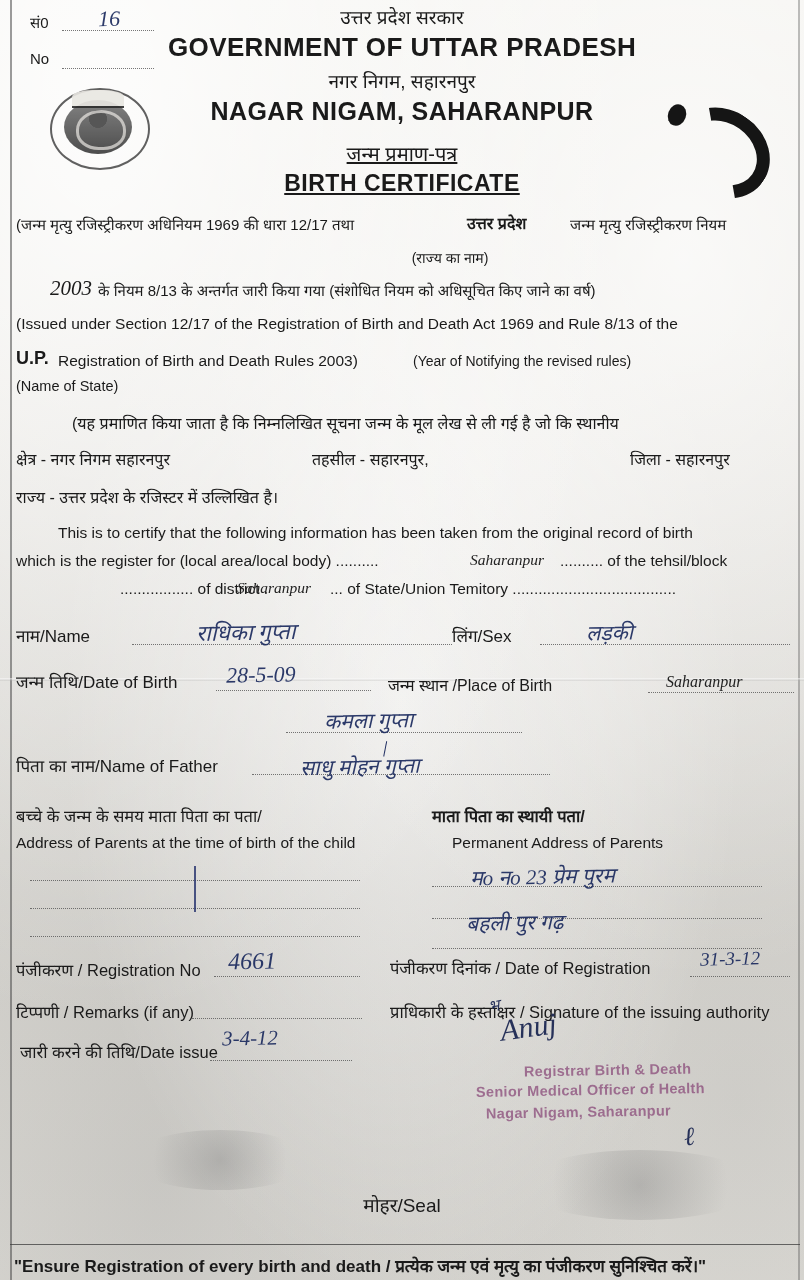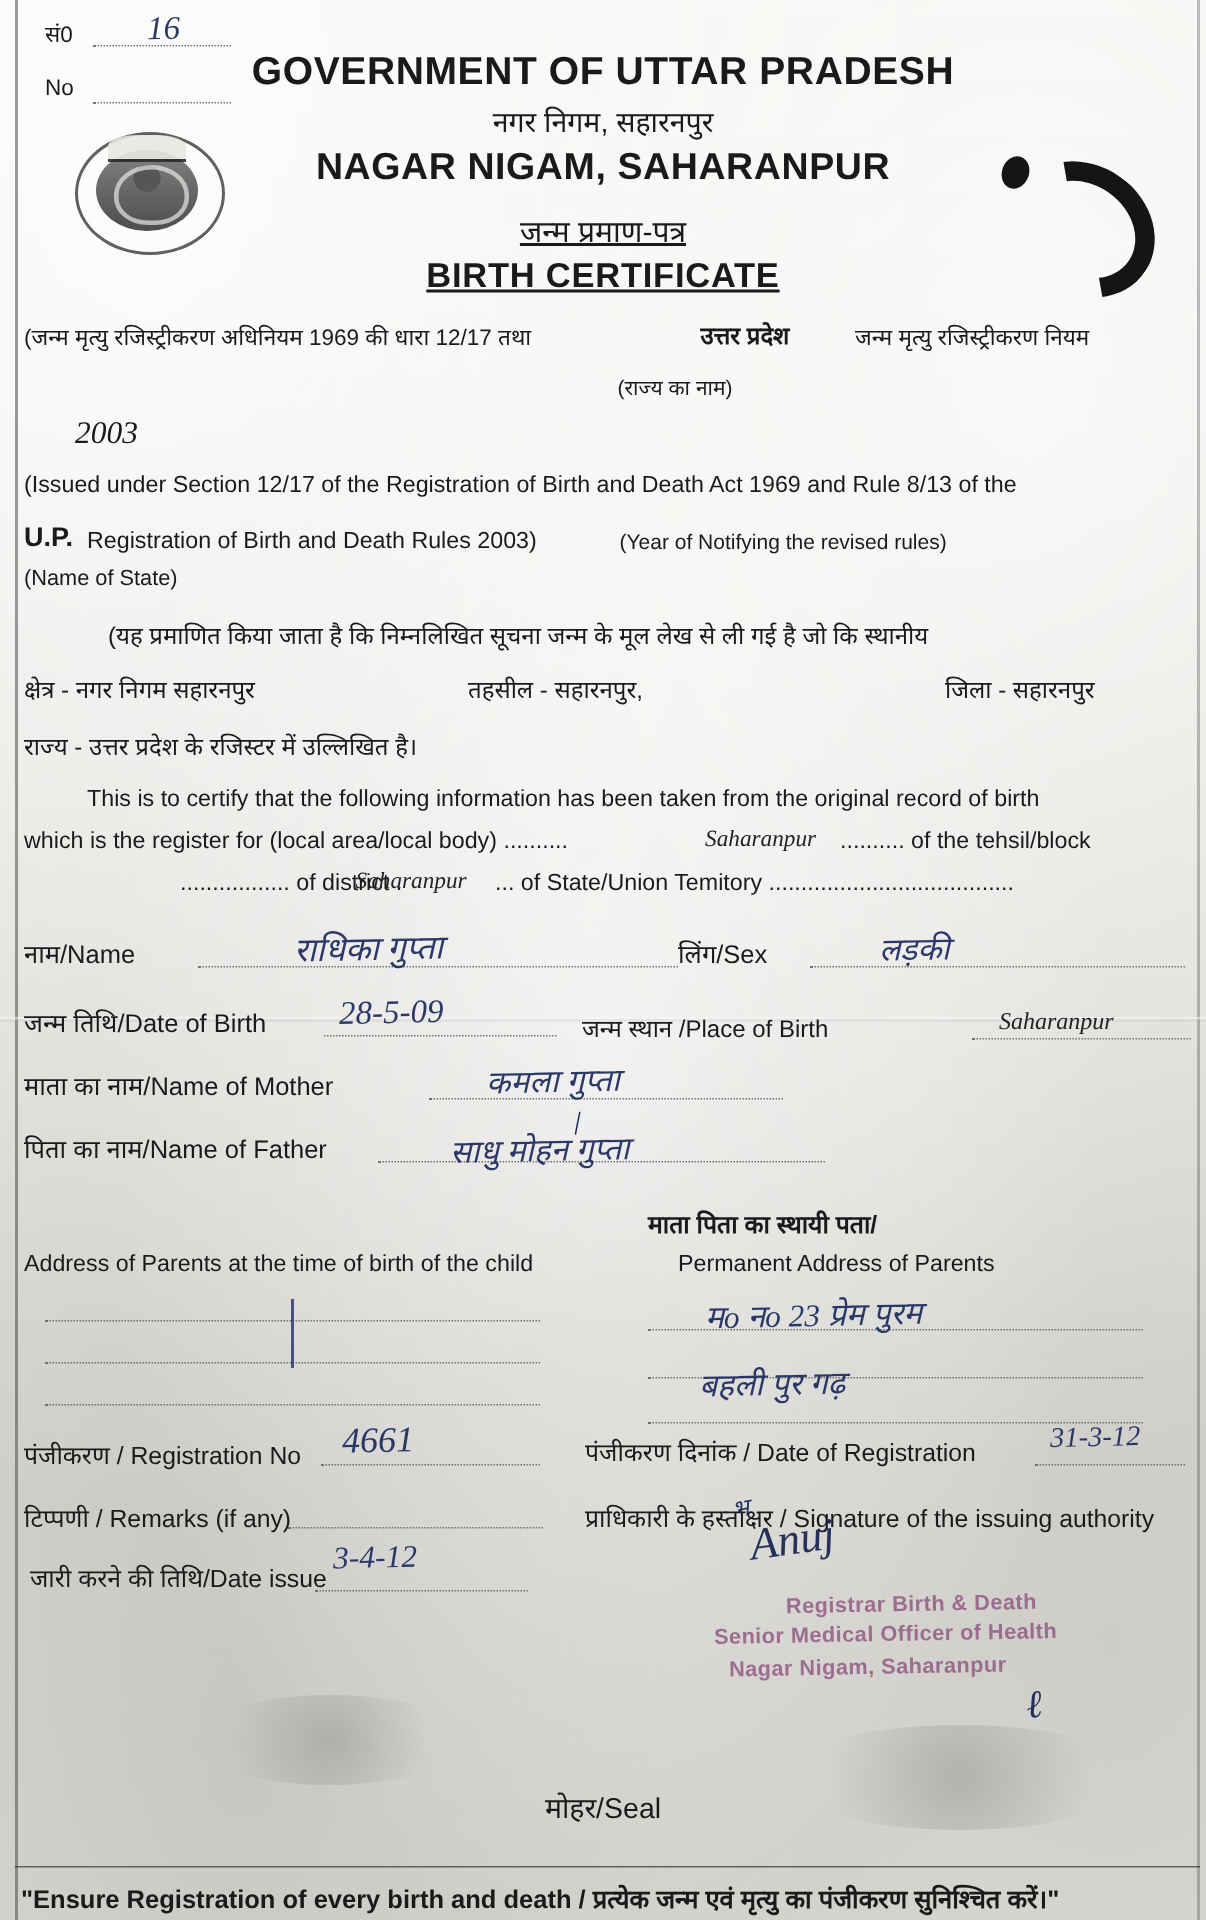--- a/index.html
+++ b/index.html
@@ -139,32 +139,34 @@
       <div class="inner"></div>
       <div class="bow"></div>
       <div class="cap"></div>
     </div>
 
     <div id="logo">
       <div class="c1"></div>
       <div class="d1"></div>
     </div>
 
+    <div class="ctr" style="left:0;top:4px;width:804px;font-size:19px;">उत्तर प्रदेश सरकार</div>
     <div class="ctr b" style="left:0;top:32px;width:804px;font-size:26px;letter-spacing:.4px;">GOVERNMENT OF UTTAR PRADESH</div>
     <div class="ctr" style="left:0;top:68px;width:804px;font-size:19px;">नगर निगम, सहारनपुर</div>
     <div class="ctr b" style="left:0;top:97px;width:804px;font-size:25px;letter-spacing:.4px;">NAGAR NIGAM, SAHARANPUR</div>
     <div class="ctr u" style="left:0;top:140px;width:804px;font-size:20px;">जन्म प्रमाण-पत्र</div>
     <div class="ctr b u" style="left:0;top:170px;width:804px;font-size:23px;letter-spacing:.5px;">BIRTH CERTIFICATE</div>
 
     <div class="t" style="left:16px;top:214px;font-size:15px;">(जन्म मृत्यु रजिस्ट्रीकरण अधिनियम 1969 की धारा 12/17 तथा</div>
     <div class="t b" style="left:467px;top:212px;font-size:16px;">उत्तर प्रदेश</div>
     <div class="t" style="left:570px;top:214px;font-size:15px;">जन्म मृत्यु रजिस्ट्रीकरण नियम</div>
     <div class="ctr" style="left:300px;top:248px;width:300px;font-size:14px;">(राज्य का नाम)</div>
 
     <div class="t" style="left:50px;top:276px;font-size:21px;font-family:'Liberation Serif',serif;font-style:italic;">2003</div>
+    <div class="t" style="left:98px;top:280px;font-size:15px;">के नियम 8/13 के अन्तर्गत जारी किया गया (संशोधित नियम को अधिसूचित किए जाने का वर्ष)</div>
 
     <div class="t" style="left:16px;top:315px;font-size:15.5px;">(Issued under Section 12/17 of the Registration of Birth and Death Act 1969 and Rule 8/13 of the</div>
     <div class="t b" style="left:16px;top:348px;font-size:18px;">U.P.</div>
     <div class="t" style="left:58px;top:352px;font-size:15.5px;">Registration of Birth and Death Rules 2003)</div>
     <div class="t" style="left:413px;top:353px;font-size:14px;">(Year of Notifying the revised rules)</div>
     <div class="t" style="left:16px;top:378px;font-size:14.5px;">(Name of State)</div>
 
     <div class="t" style="left:72px;top:412px;font-size:16px;">(यह प्रमाणित किया जाता है कि निम्नलिखित सूचना जन्म के मूल लेख से ली गई है जो कि स्थानीय</div>
     <div class="t" style="left:16px;top:448px;font-size:16px;">क्षेत्र - नगर निगम सहारनपुर</div>
     <div class="t" style="left:312px;top:448px;font-size:16px;">तहसील - सहारनपुर,</div>
@@ -188,29 +190,29 @@
     <div class="ink" style="left:586px;top:618px;font-size:21px;">लड़की</div>
 
     <div class="t" style="left:16px;top:670px;font-size:17px;">जन्म तिथि/Date of Birth</div>
     <div class="dotline" style="left:216px;top:690px;width:155px;"></div>
     <div class="ink" style="left:226px;top:662px;font-size:22px;">28-5-09</div>
 
     <div class="t" style="left:388px;top:674px;font-size:16px;">जन्म स्थान /Place of Birth</div>
     <div class="dotline" style="left:648px;top:692px;width:146px;"></div>
     <div class="typed" style="left:666px;top:673px;font-size:16px;">Saharanpur</div>
 
-    <div class="t" style="left:16px;top:712px;font-size:17px;">माता का नाम/Name of Mother</div>
     <div class="dotline" style="left:286px;top:732px;width:236px;"></div>
     <div class="ink" style="left:324px;top:706px;font-size:21px;">कमला गुप्ता</div>
 
     <div class="t" style="left:16px;top:754px;font-size:17px;">पिता का नाम/Name of Father</div>
     <div class="dotline" style="left:252px;top:774px;width:298px;"></div>
     <div class="ink" style="left:300px;top:752px;font-size:21px;">साधु मोहन गुप्ता</div>
     <div class="penmark" style="left:382px;top:736px;font-size:22px;transform:rotate(30deg);">\</div>
 
+    <div class="t" style="left:16px;top:804px;font-size:16.5px;">बच्चे के जन्म के समय माता पिता का पता/</div>
     <div class="t" style="left:16px;top:834px;font-size:15.5px;">Address of Parents at the time of birth of the child</div>
     <div class="t b" style="left:432px;top:804px;font-size:16.5px;">माता पिता का स्थायी पता/</div>
     <div class="t" style="left:452px;top:834px;font-size:15.5px;">Permanent Address of Parents</div>
 
     <div class="dotline" style="left:30px;top:880px;width:330px;"></div>
     <div class="dotline" style="left:30px;top:908px;width:330px;"></div>
     <div class="dotline" style="left:30px;top:936px;width:330px;"></div>
     <div class="penstroke" style="left:194px;top:866px;height:46px;"></div>
 
     <div class="dotline" style="left:432px;top:886px;width:330px;"></div>

